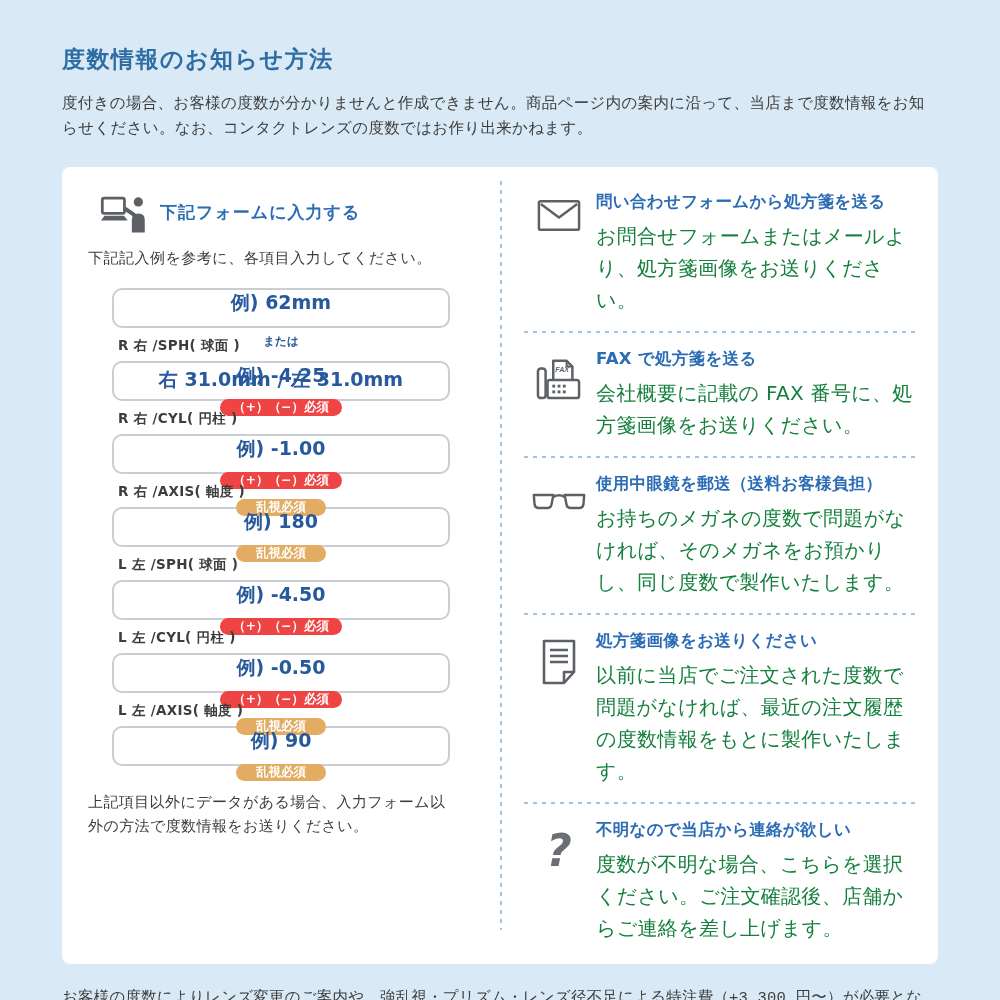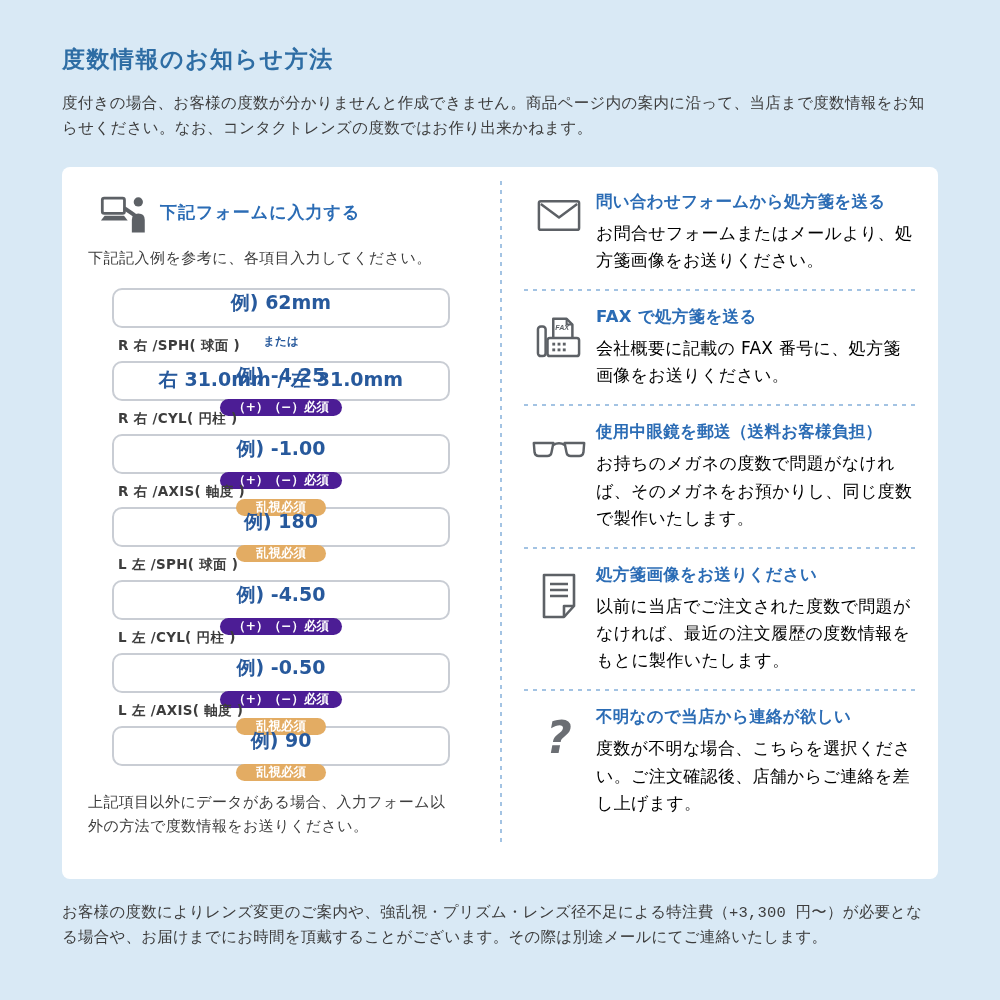--- a/index.html
+++ b/index.html
@@ -39,38 +39,38 @@
     width:338px; height:40px; background:#fff;
     border:2px solid #c9cdd4; border-radius:10px;
     display:flex; align-items:center; gap:10px; padding:0 13px; margin-bottom:9px;flex-direction:column;
   }
   .ex { color:#27599c; font-size:19px; font-weight:bold; white-space:nowrap; }
   .ex-small { color:#27599c; font-size:11.5px; font-weight:bold; margin:8px -3px; white-space:nowrap; }
   .badge {
     color:#fff; font-size:12.5px; font-weight:bold; border-radius:13px;
     height:25px; display:inline-flex; align-items:center; padding:0 13px; white-space:nowrap;
   }
-  .badge-blue  { background:#4c1d95; }
+  .badge-blue  { background:#ef4444; }
   .badge-orange{ background:#e3ac63; padding:0 20px; }
 
   .outro { margin-top:24px; font-size:15px; line-height:1.65; letter-spacing:0.4px; width:360px; }
 
   
   .vdivider {
     width:2px; flex:none; margin:14px 0;
     background:repeating-linear-gradient(180deg,#a3c3e3 0 4px,transparent 4px 9px);
   }
 
   
   .col-right { flex:1; padding:24px 16px 0 20px; }
   .method { display:flex; }
   .m-icon { width:74px; flex:none; display:flex; justify-content:center; padding-top:8px; color:#5d6166;font-style:italic; }
   .m-body { flex:1; max-width:318px; }
   .m-body h3 { color:#2b6cb5; font-size:16.5px; font-weight:bold; margin-bottom:7px; letter-spacing:0.3px; }
-  .m-body p  { font-size:17px; line-height:1.6; letter-spacing:0.3px; color:#000000; }
+  .m-body p  { font-size:20px; line-height:1.6; letter-spacing:0.3px; color:#15803d; }
   .hdivider {
     height:2px; margin:15px 2px;
     background:repeating-linear-gradient(90deg,#a3c3e3 0 4px,transparent 4px 9px);
   }
   .qmark { font-size:44px; font-weight:bold; color:#6b6e73; line-height:1; padding-top:2px; }
 
   .footer-note {
     margin-top:22px; font-size:15.5px; line-height:1.65; letter-spacing:0.2px; color:#3d3d3d;font-family:Liberation Mono, monospace;
   }
 

